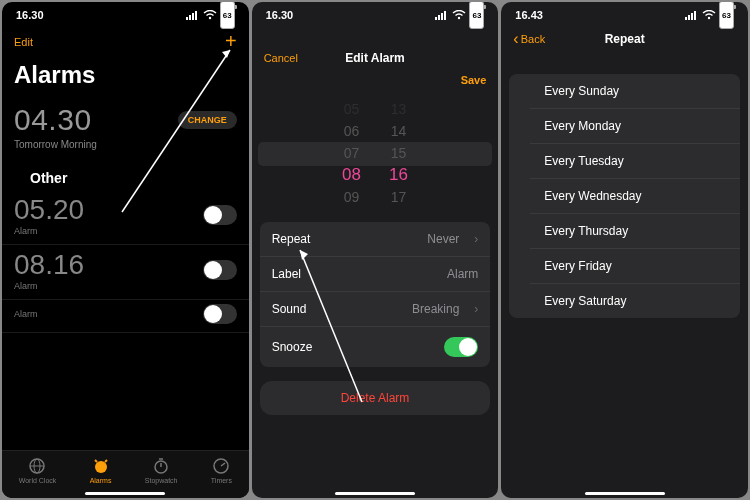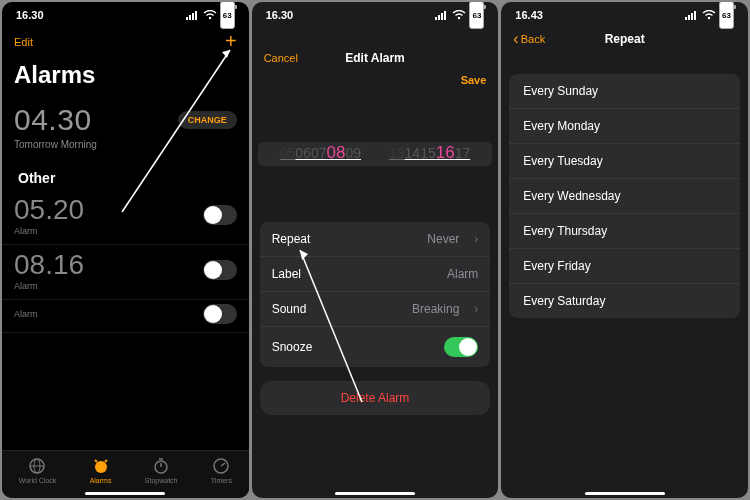--- a/index.html
+++ b/index.html
@@ -73,21 +73,21 @@
   .sleep-row {
     display:flex; align-items:center; justify-content:space-between;
     padding: 6px 12px 2px;
   }
   .sleep-time { font-size: 30px; font-weight: 300; color:#999; letter-spacing:0.5px;}
   .sleep-sub { font-size: 10px; color:#888; padding: 0 12px 10px; }
   .change-btn {
     background:#2a2a2a; color:#ff9f0a; font-size:9px; font-weight:600;
     padding:4px 10px; border-radius:12px;
   }
-  .other-head { font-size:14px; font-weight:700; padding:10px 16px 4px; }
+  .other-head { font-size:14px; font-weight:700; padding:10px 28px 4px; }
   .alarm-row {
     padding: 4px 12px 8px;
     border-bottom:1px solid #1a1a1a;
     display:flex; justify-content:space-between; align-items:center;
   }
   .alarm-time { font-size:28px; font-weight:300; color:#888; }
   .alarm-label { font-size:9px; color:#777; }
   .toggle {
     width:34px; height:20px; border-radius:10px; position:relative;
   }
@@ -115,21 +115,21 @@
     width:80px; height:3px; background:#fff; border-radius:2px;}
 
   
   .s2, .s3 { background:#1c1c1e; }
   .s2 .content, .s3 .content { flex:1; overflow:hidden; position:relative;}
   .picker {
     margin:6px 0 14px;
     height:110px; position:relative; overflow:hidden;
     display:flex; justify-content:center;
   }
-  .picker-col { display:flex; align-items:center; gap:0; font-variant-numeric:tabular-nums;text-decoration:underline;}
+  .picker-col { display:flex; flex-direction:column; align-items:center; gap:0; font-variant-numeric:tabular-nums;}
   .picker-col .item { height:22px; line-height:22px; font-size:14px; color:#555; }
   .picker-col .sel { color:#ec4899; font-size:17px; font-weight:500;}
   .picker-band {
     position:absolute; left:6px; right:6px; top:44px; height:24px;
     background:#2c2c2e; border-radius:5px; z-index:0;
   }
   .picker-col { z-index:1; padding:0 14px;}
 
   .group {
     margin:0 8px 14px; background:#2c2c2e; border-radius:8px; overflow:hidden;
@@ -146,21 +146,21 @@
     margin:0 8px; background:#2c2c2e; border-radius:12px;
     text-align:center; padding:10px; color:#ff453a; font-size:12px;
   }
 
   
   .arrow {
     position:absolute; pointer-events:none; z-index:5;
   }
 
   
-  .s3 .cell { padding:10px 14px; }
+  .s3 .cell { padding:10px 14px;margin-left:21px; }
 </style>
 </head>
 <body>
 
 <div class="phone s1">
   <div class="statusbar">
     <span>16.30</span>
     <span class="status-right">
       <span class="signal">
         <svg width="14" height="10">

